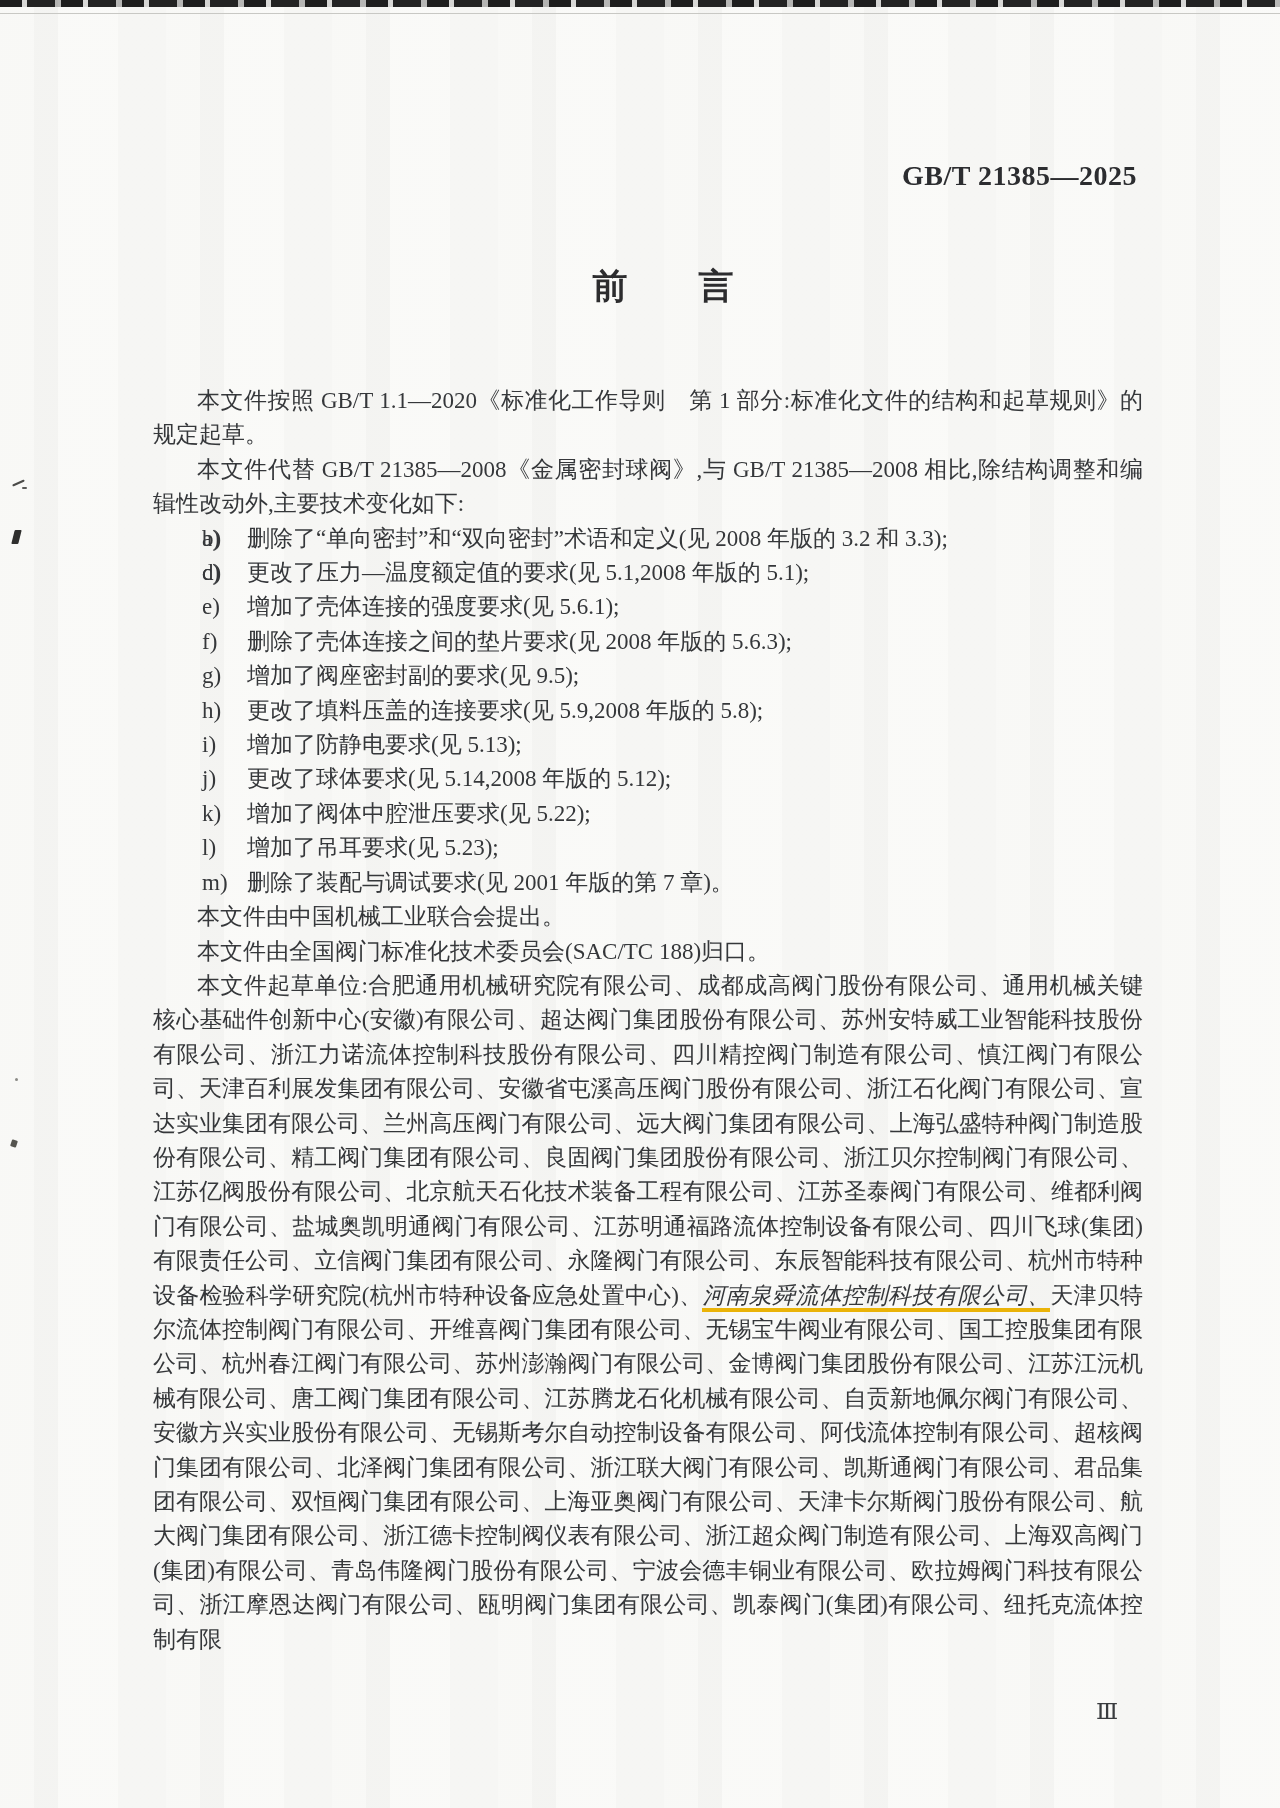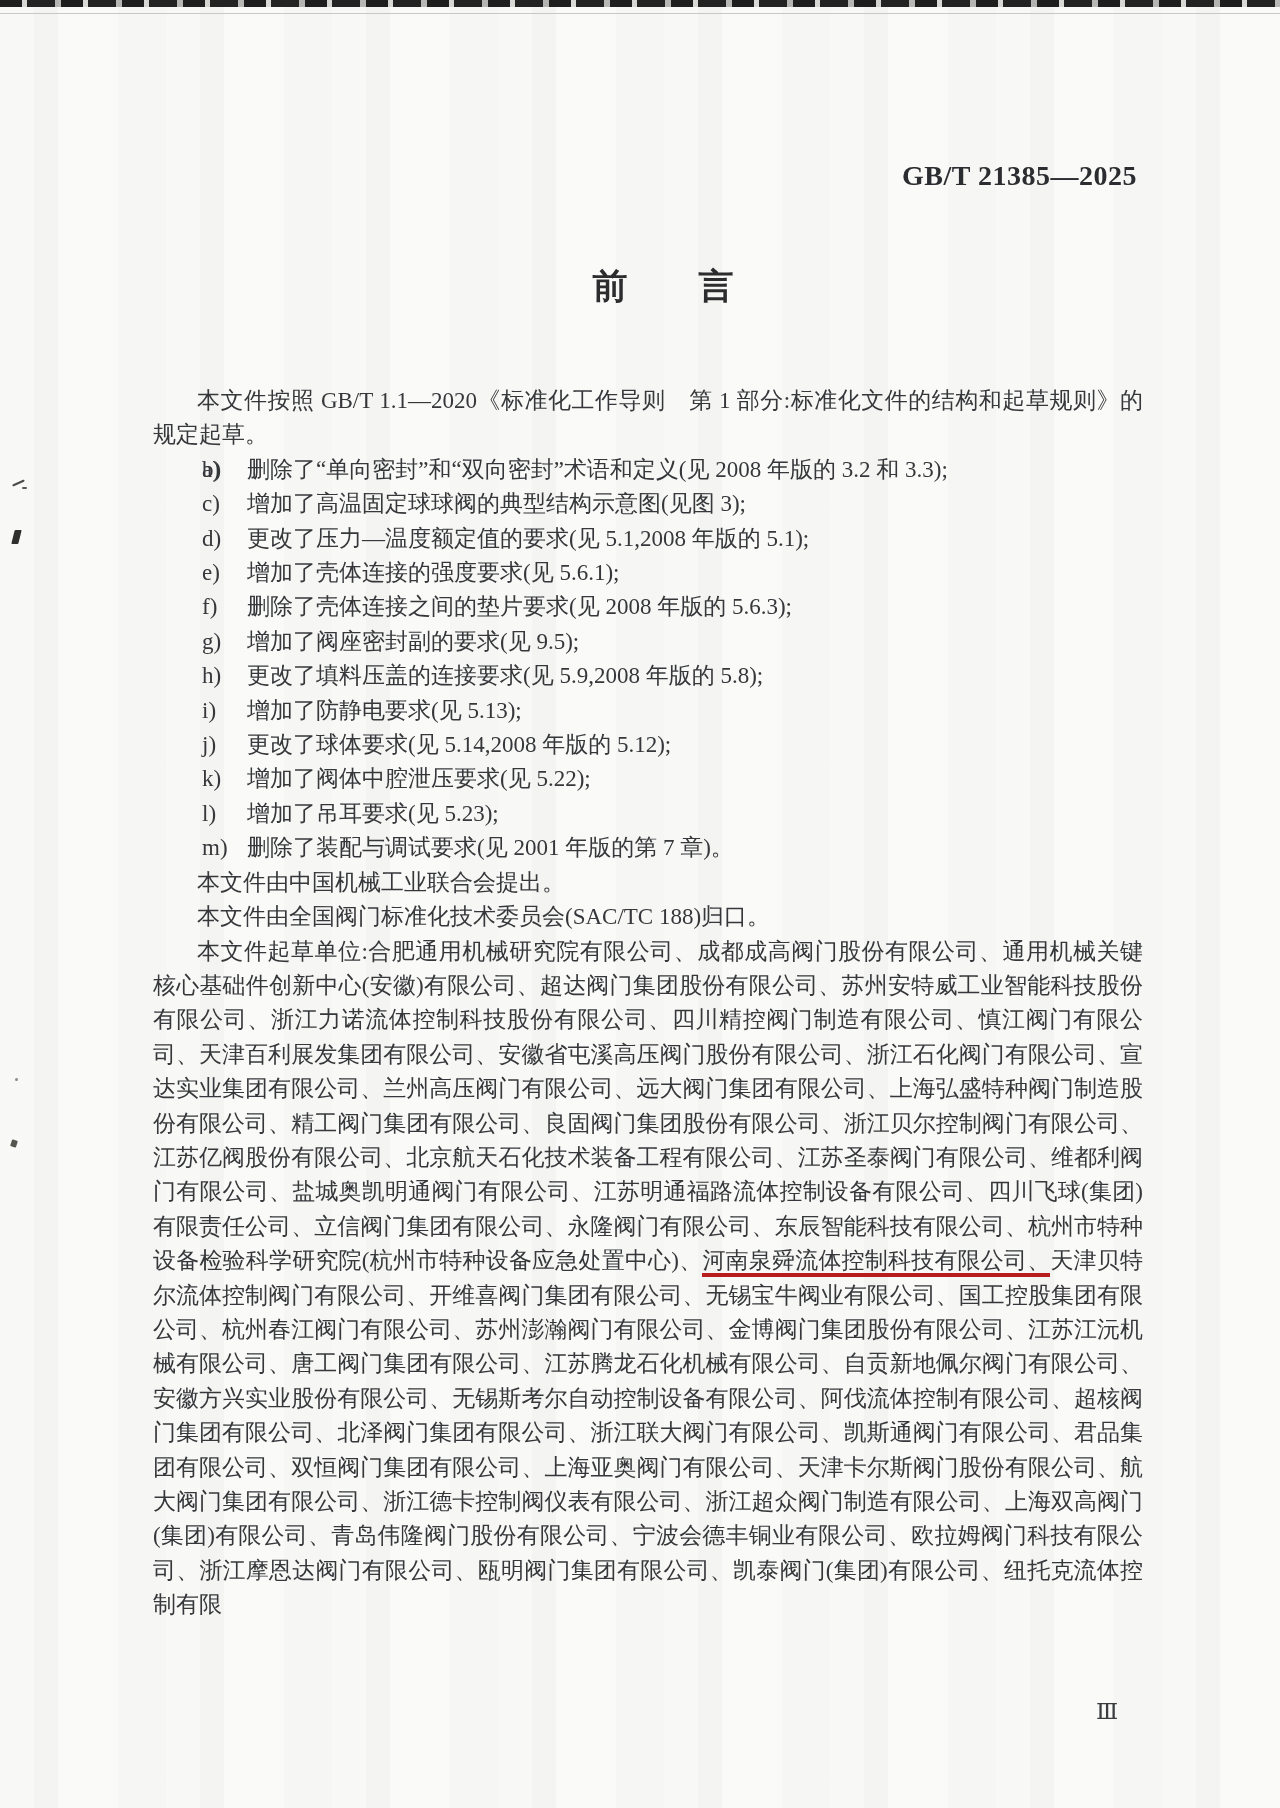--- a/index.html
+++ b/index.html
@@ -29,21 +29,21 @@
   }
   .fore-title .t2{margin-left:71px;}
   .doc-body{
     position:absolute;left:153px;top:384px;width:990px;
     font-size:23px;line-height:34.4px;text-align:justify;color:#35373a;
   }
   .doc-body p{margin:0;text-indent:44px;}
   .change-list{margin:0;padding:0;list-style:none;}
   .change-item{position:relative;padding-left:94px;text-indent:0;text-align:left;}
   .change-marker{position:absolute;left:49px;top:0;}
-  .hl-red{border-bottom:4px solid #b91c1c;}
+  .hl-red{border-bottom:4px solid #eab308;font-style:italic;}
   .page-num{
     position:absolute;left:1096px;top:1698px;
     font-size:23px;color:#3a3c3f;font-family:"Liberation Serif","DejaVu Serif",serif;
   }
   .smudge{position:absolute;}
   .smudge-1{left:12px;top:482px;width:13px;height:2px;background:#4a4a48;border-radius:2px;transform:rotate(-24deg);}
   .smudge-1b{left:22px;top:487px;width:5px;height:2px;background:#5a5a58;border-radius:2px;}
   .smudge-2{left:13px;top:530px;width:7px;height:14px;background:#2f2f2e;transform:skewX(-14deg);border-radius:1px;}
   .smudge-3{left:15px;top:1078px;width:3px;height:3px;background:#8a8a86;border-radius:50%;}
   .smudge-4{left:11px;top:1140px;width:6px;height:7px;background:#55544f;transform:rotate(18deg);border-radius:1px;}
@@ -55,25 +55,26 @@
 <div class="top-hairline"></div>
 
 <div class="std-code">GB/T 21385—2025</div>
 
 <div class="fore-title"><span class="t1">前</span><span class="t2">言</span></div>
 
 <div class="doc-body">
 
   <p>本文件按照 GB/T 1.1—2020《标准化工作导则　第 1 部分:标准化文件的结构和起草规则》的规定起草。</p>
 
+  <p>本文件代替 GB/T 21385—2008《金属密封球阀》,与 GB/T 21385—2008 相比,除结构调整和编辑性改动外,主要技术变化如下:</p>
 
   <div class="change-list">
     <div class="change-item"><span class="change-marker">a)</span></div>
     <div class="change-item"><span class="change-marker">b)</span><span>删除了“单向密封”和“双向密封”术语和定义(见 2008 年版的 3.2 和 3.3);</span></div>
-    <div class="change-item"><span class="change-marker">c)</span><span>增加了高温固定球球阀的典型结构示意图(见图 3);</span></div>
+    <div class="change-item"><span class="change-marker">c)</span></div>
     <div class="change-item"><span class="change-marker">d)</span><span>更改了压力—温度额定值的要求(见 5.1,2008 年版的 5.1);</span></div>
     <div class="change-item"><span class="change-marker">e)</span><span>增加了壳体连接的强度要求(见 5.6.1);</span></div>
     <div class="change-item"><span class="change-marker">f)</span><span>删除了壳体连接之间的垫片要求(见 2008 年版的 5.6.3);</span></div>
     <div class="change-item"><span class="change-marker">g)</span><span>增加了阀座密封副的要求(见 9.5);</span></div>
     <div class="change-item"><span class="change-marker">h)</span><span>更改了填料压盖的连接要求(见 5.9,2008 年版的 5.8);</span></div>
     <div class="change-item"><span class="change-marker">i)</span><span>增加了防静电要求(见 5.13);</span></div>
     <div class="change-item"><span class="change-marker">j)</span><span>更改了球体要求(见 5.14,2008 年版的 5.12);</span></div>
     <div class="change-item"><span class="change-marker">k)</span><span>增加了阀体中腔泄压要求(见 5.22);</span></div>
     <div class="change-item"><span class="change-marker">l)</span><span>增加了吊耳要求(见 5.23);</span></div>
     <div class="change-item"><span class="change-marker">m)</span><span>删除了装配与调试要求(见 2001 年版的第 7 章)。</span></div>

